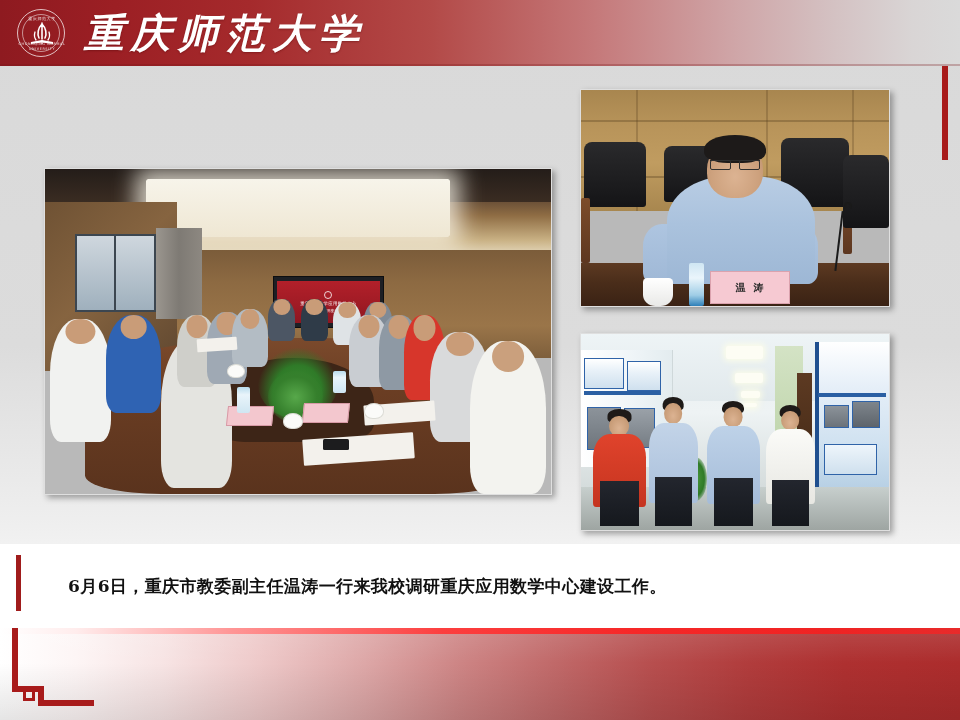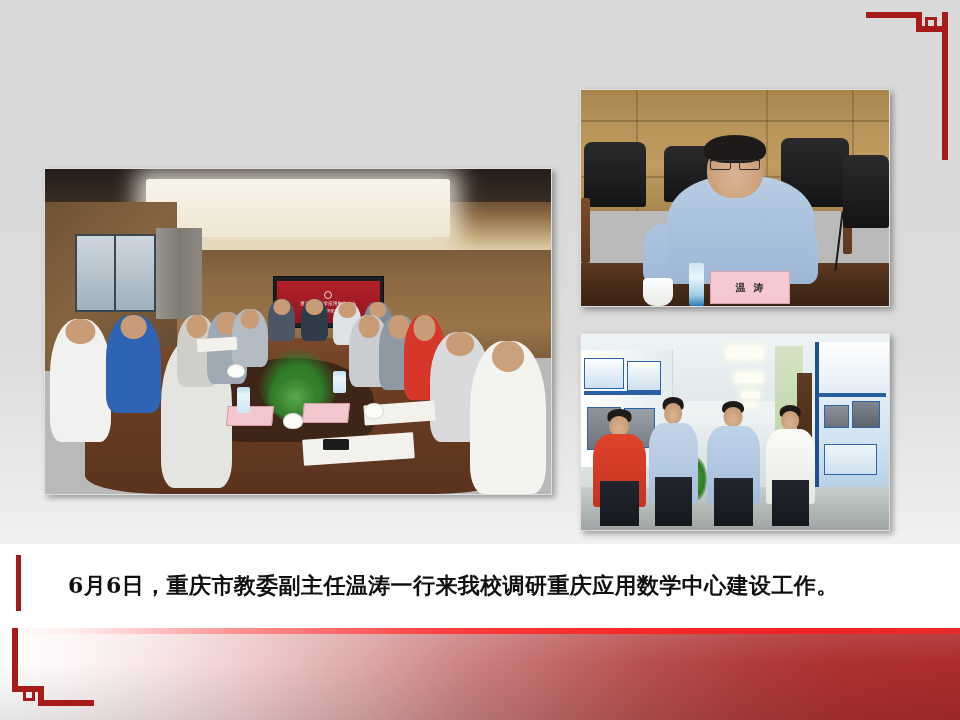--- a/index.html
+++ b/index.html
@@ -390,21 +390,21 @@
     width:5px; height:56px;
     background:#a01c1c;
   }
   #caption-text {
     position:absolute;
     left:68px; top:0; right:24px; height:84px;
     display:flex; align-items:center;
     color:#111111;
     font-family:"DejaVu Serif","Liberation Serif",serif;
     font-weight:700;
-    font-size:22px;
+    font-size:17px;
     letter-spacing:0.4px;
     white-space:nowrap;
   }
 
   
   #bottom-band {
     position:absolute;
     left:0; top:627px; width:960px; height:93px;
     z-index:2;
   }
@@ -427,20 +427,34 @@
     content:"";
     position:absolute; left:0; top:0; width:100%; height:100%;
     background: linear-gradient(to bottom, rgba(255,255,255,0.10) 0%, rgba(0,0,0,0) 34%, rgba(0,0,0,0.10) 100%);
   }
 </style>
 </head>
 <body>
 
 <div id="slide">
 
+  <div id="header-band">
+    <div id="emblem">
+      <div class="ring"></div>
+      <div class="arc-top">重庆师范大学</div>
+      <svg class="glyph" viewBox="0 0 48 48">
+        <path d="M24 14 C20 18, 19 24, 21 28 M24 14 C28 18, 29 24, 27 28 M24 13 L24 29" stroke="#ffffff" stroke-width="1.6" fill="none" stroke-linecap="round"></path>
+        <path d="M17 22 C16 25, 16.5 28, 18 30 M31 22 C32 25, 31.5 28, 30 30" stroke="#ffffff" stroke-width="1.3" fill="none" stroke-linecap="round"></path>
+        <path d="M13 32 L24 30 L35 32 L35 34 L24 32.5 L13 34 Z" fill="#ffffff"></path>
+        <path d="M24 30 L24 34" stroke="#ffffff" stroke-width="1" fill="none"></path>
+      </svg>
+      <div class="arc-bottom">CHONGQING NORMAL UNIVERSITY</div>
+    </div>
+    <div id="wordmark">重庆师范大学</div>
+  </div>
 
   <div id="ornament-tr" class="ornament">
     <span class="h-long"></span>
       <span class="v-short"></span>
     <span class="h-mid"></span>
       <span class="v-long"></span>
       <span class="sq"></span>
   </div>
   <div id="ornament-bl" class="ornament">
     <span class="v-long"></span>

